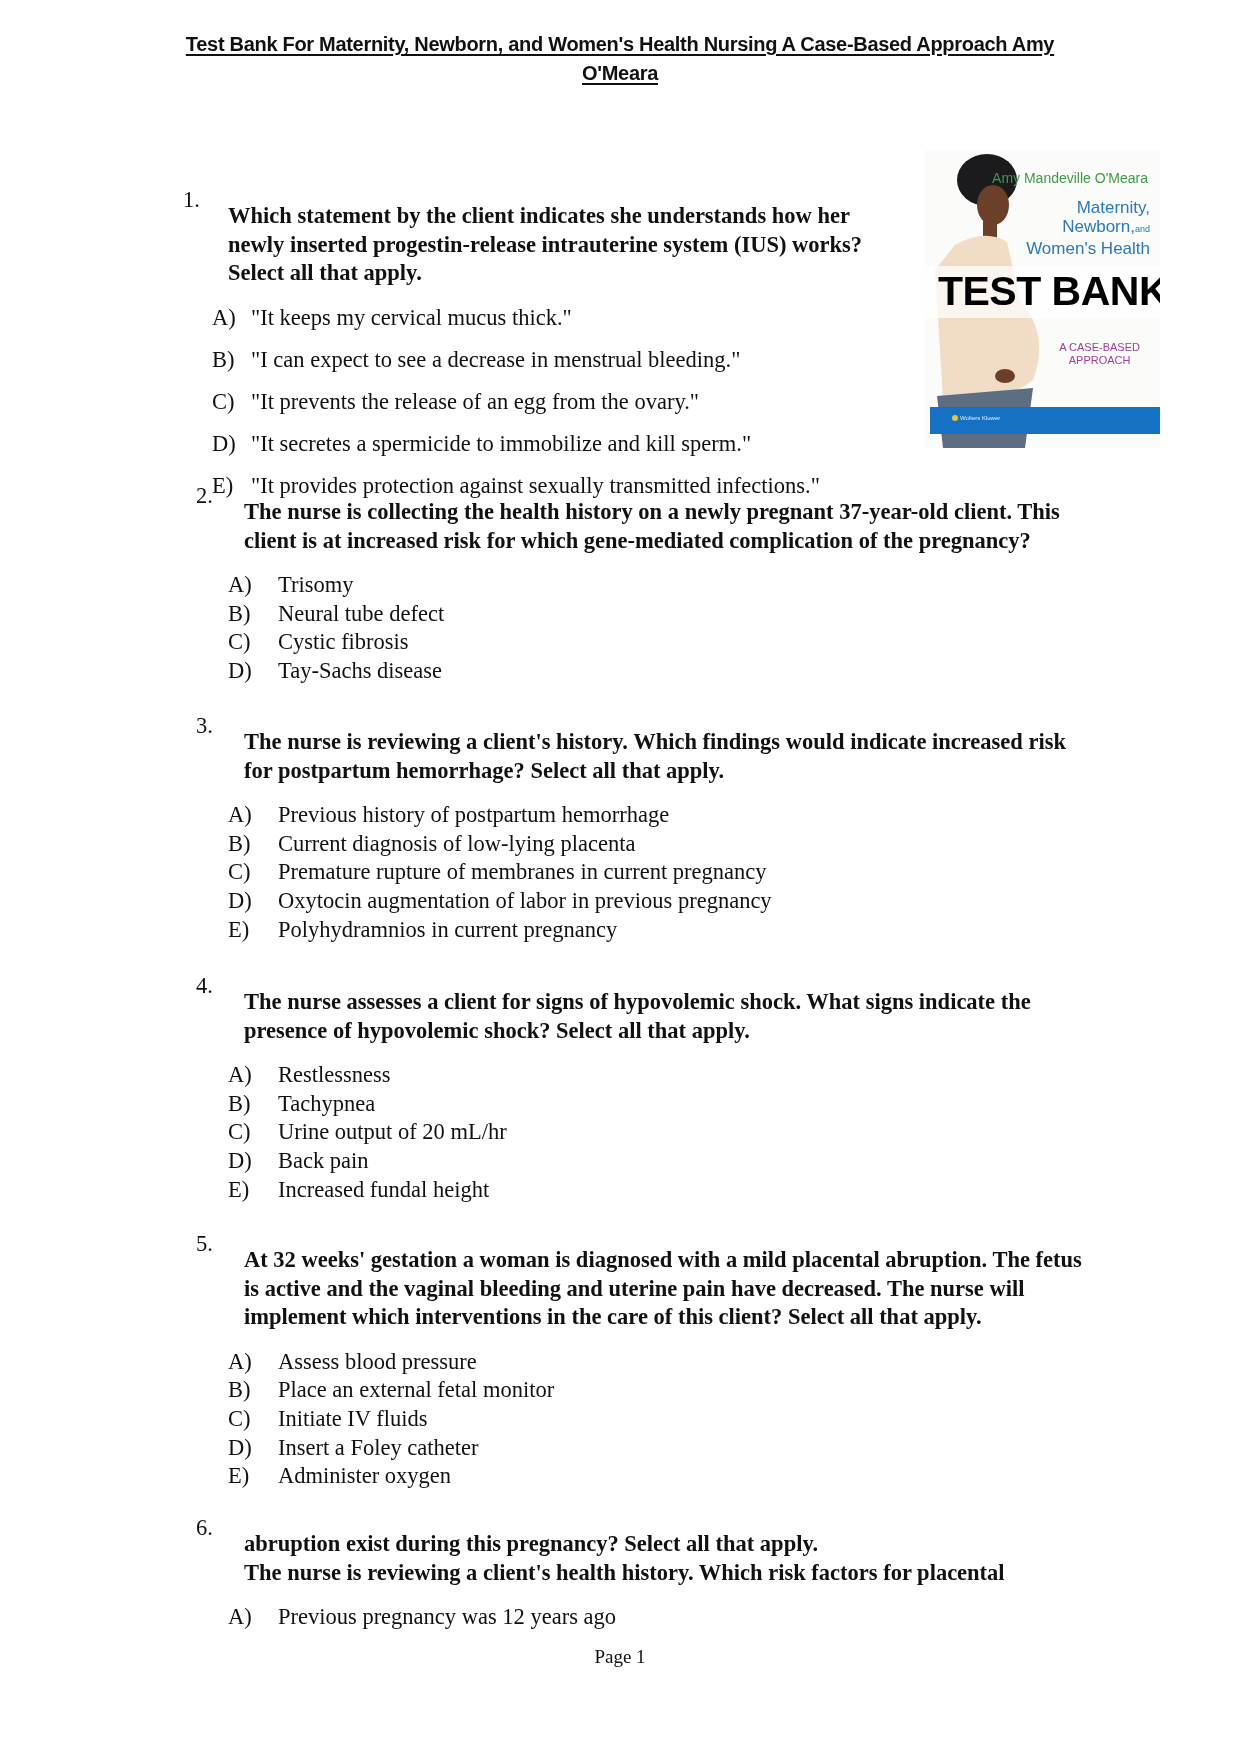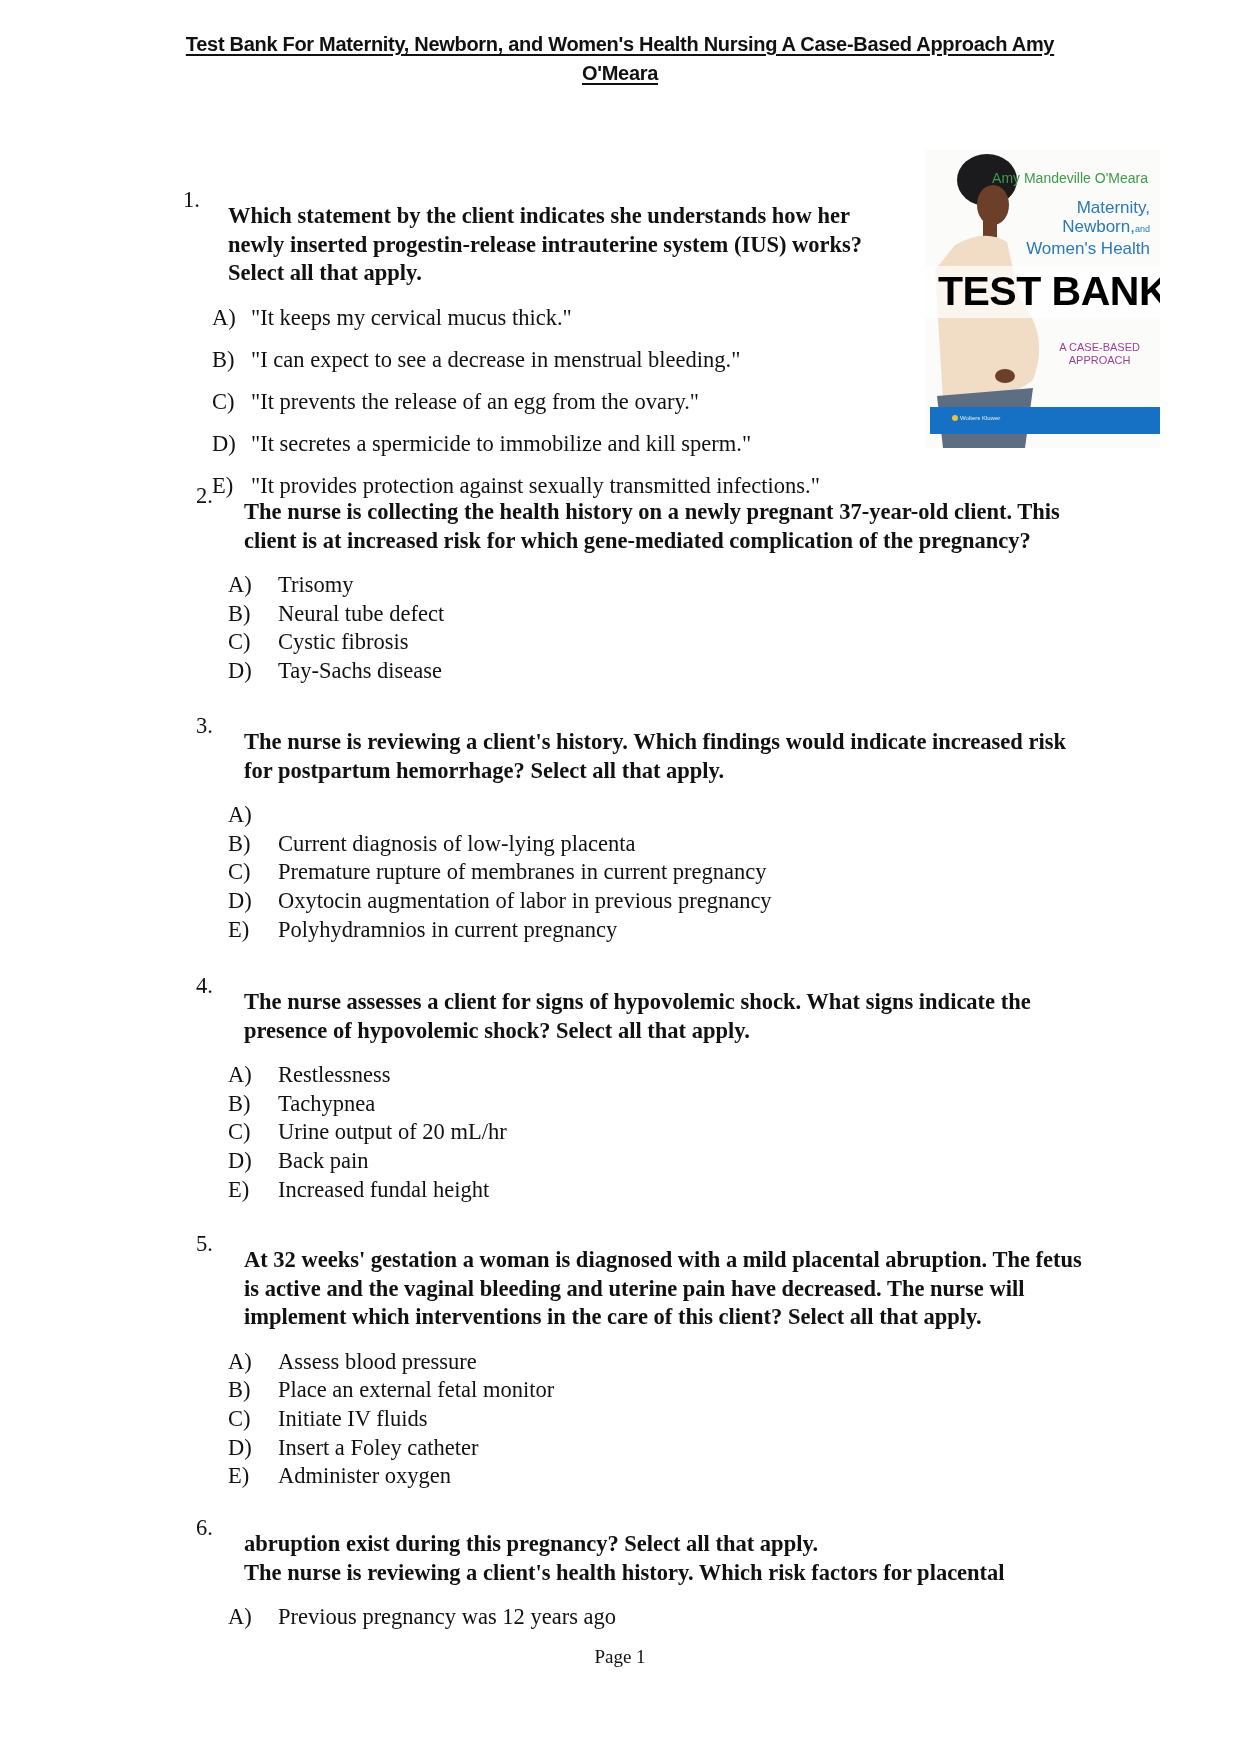--- a/index.html
+++ b/index.html
@@ -142,20 +142,21 @@
 </div>
 
 <div class="q qs" id="q3">
   <span class="num">3.</span>
   <div class="stem">
     <div>The nurse is reviewing a client's history. Which findings would indicate increased risk</div>
     <div>for postpartum hemorrhage? Select all that apply.</div>
   </div>
   <div class="opt">
       <span class="letter">A)</span>
+      <span class="otext">Previous history of postpartum hemorrhage</span>
     </div>
   <div class="opt">
       <span class="letter">B)</span>
       <span class="otext">Current diagnosis of low-lying placenta</span>
     </div>
   <div class="opt">
       <span class="letter">C)</span>
       <span class="otext">Premature rupture of membranes in current pregnancy</span>
     </div>
   <div class="opt">

